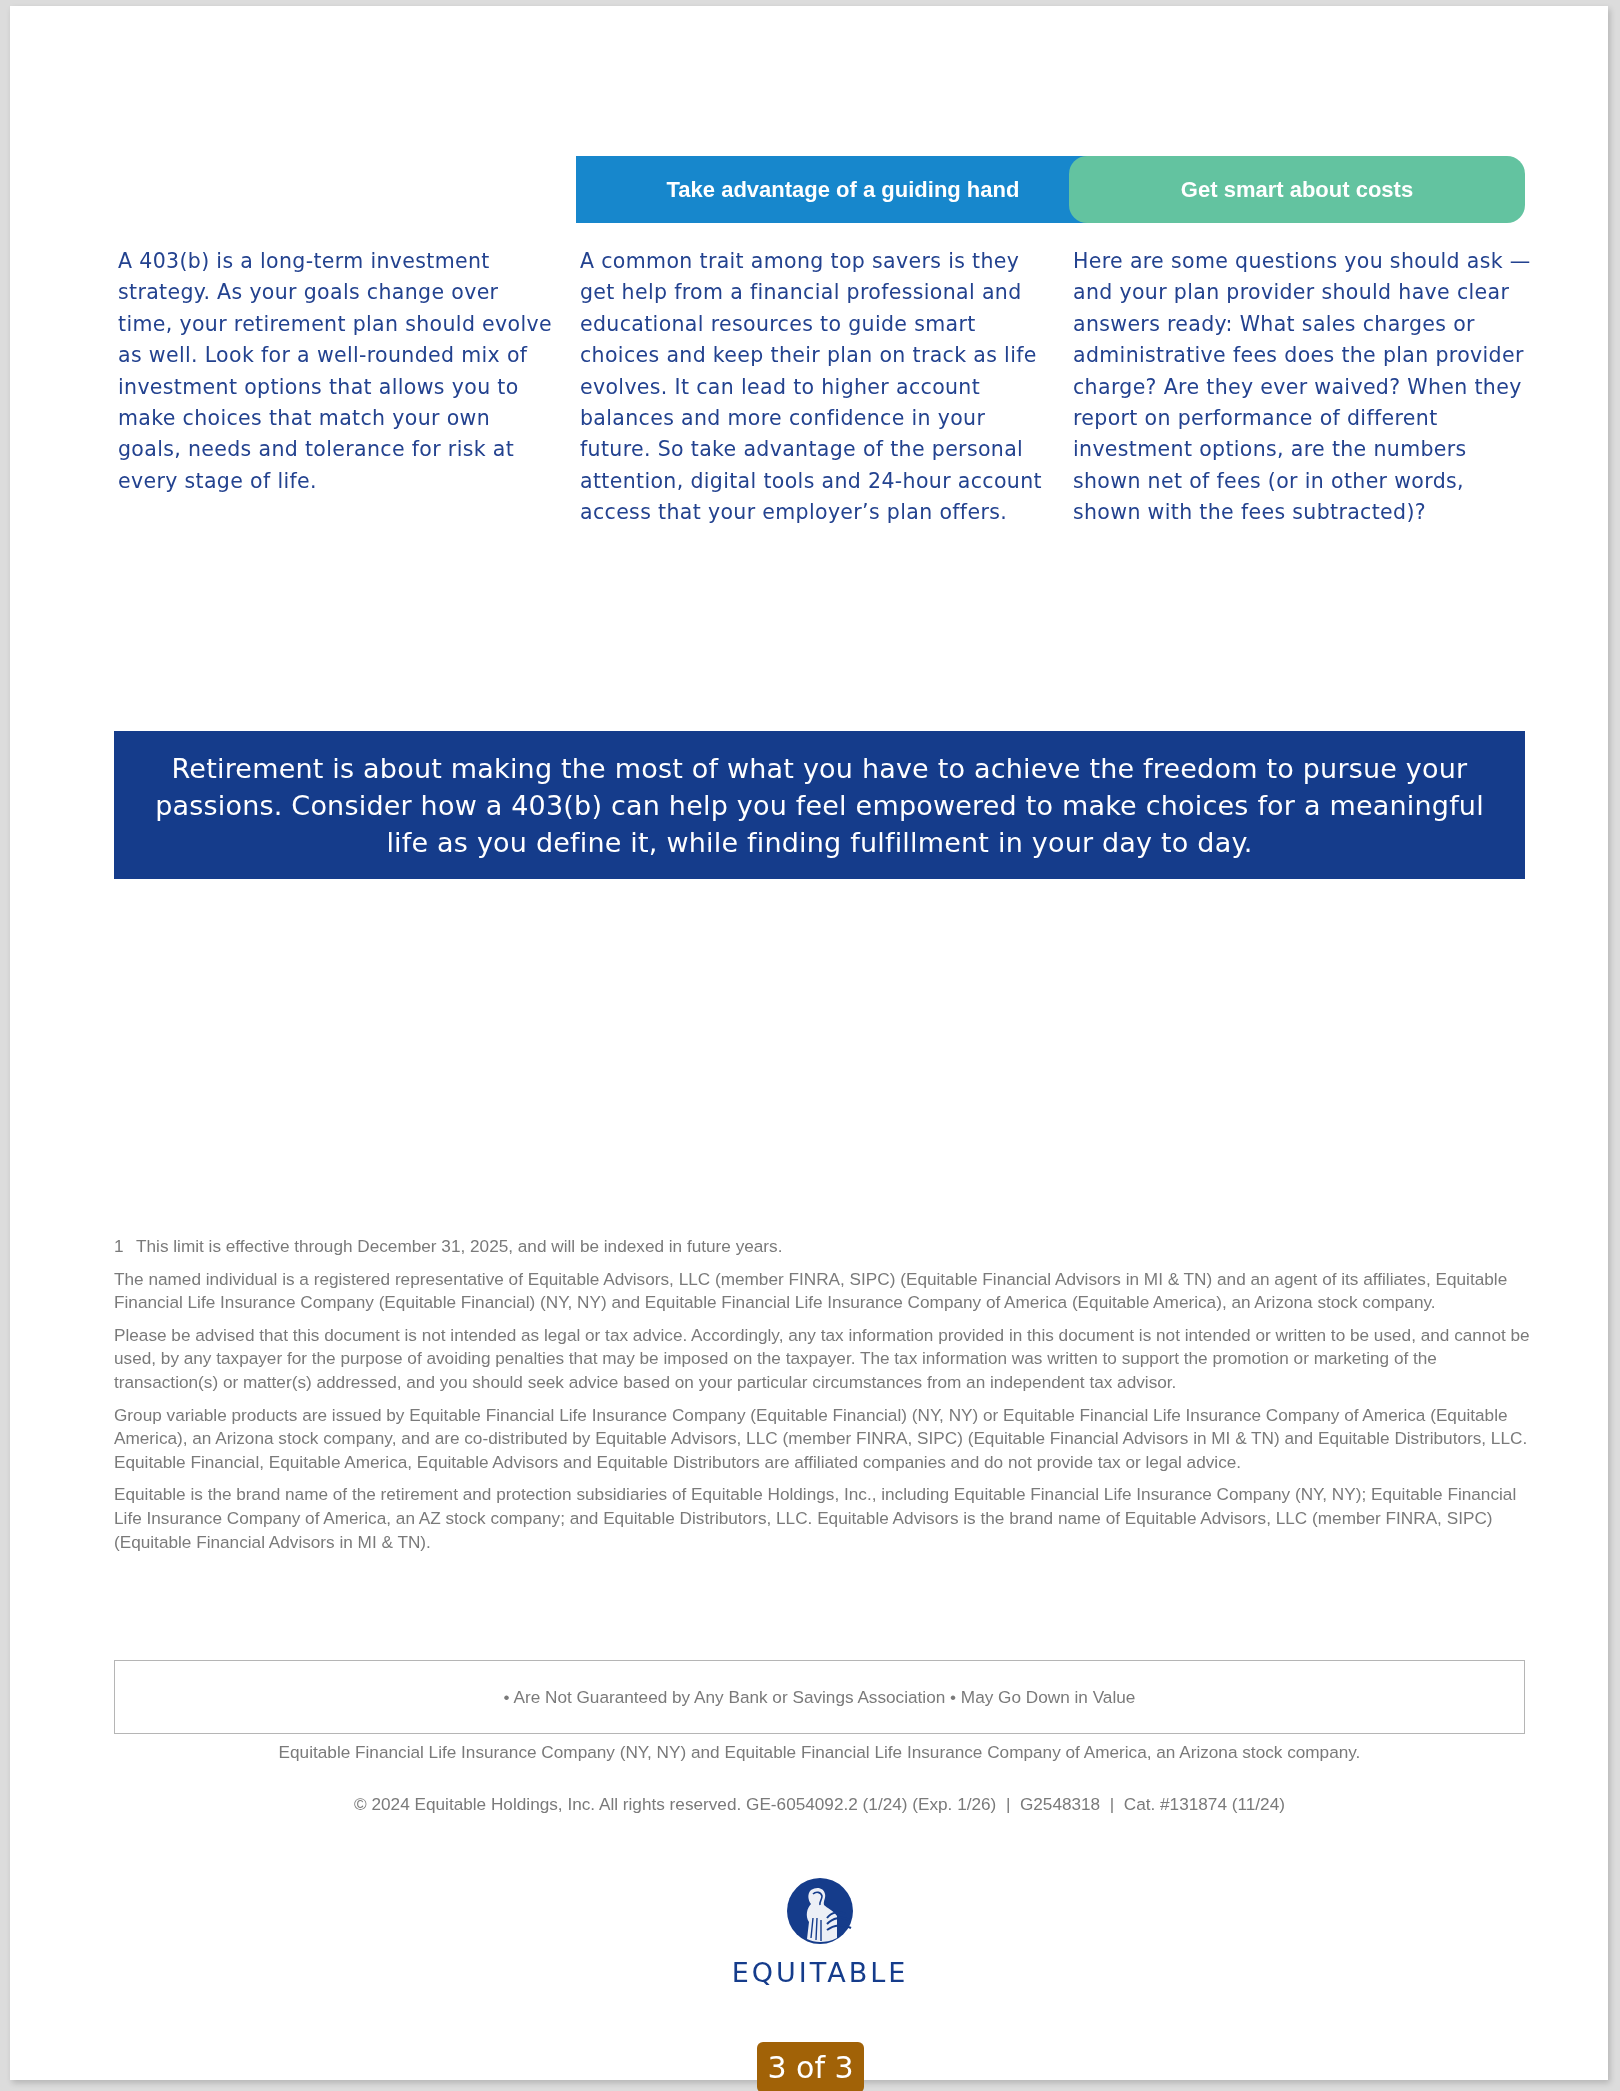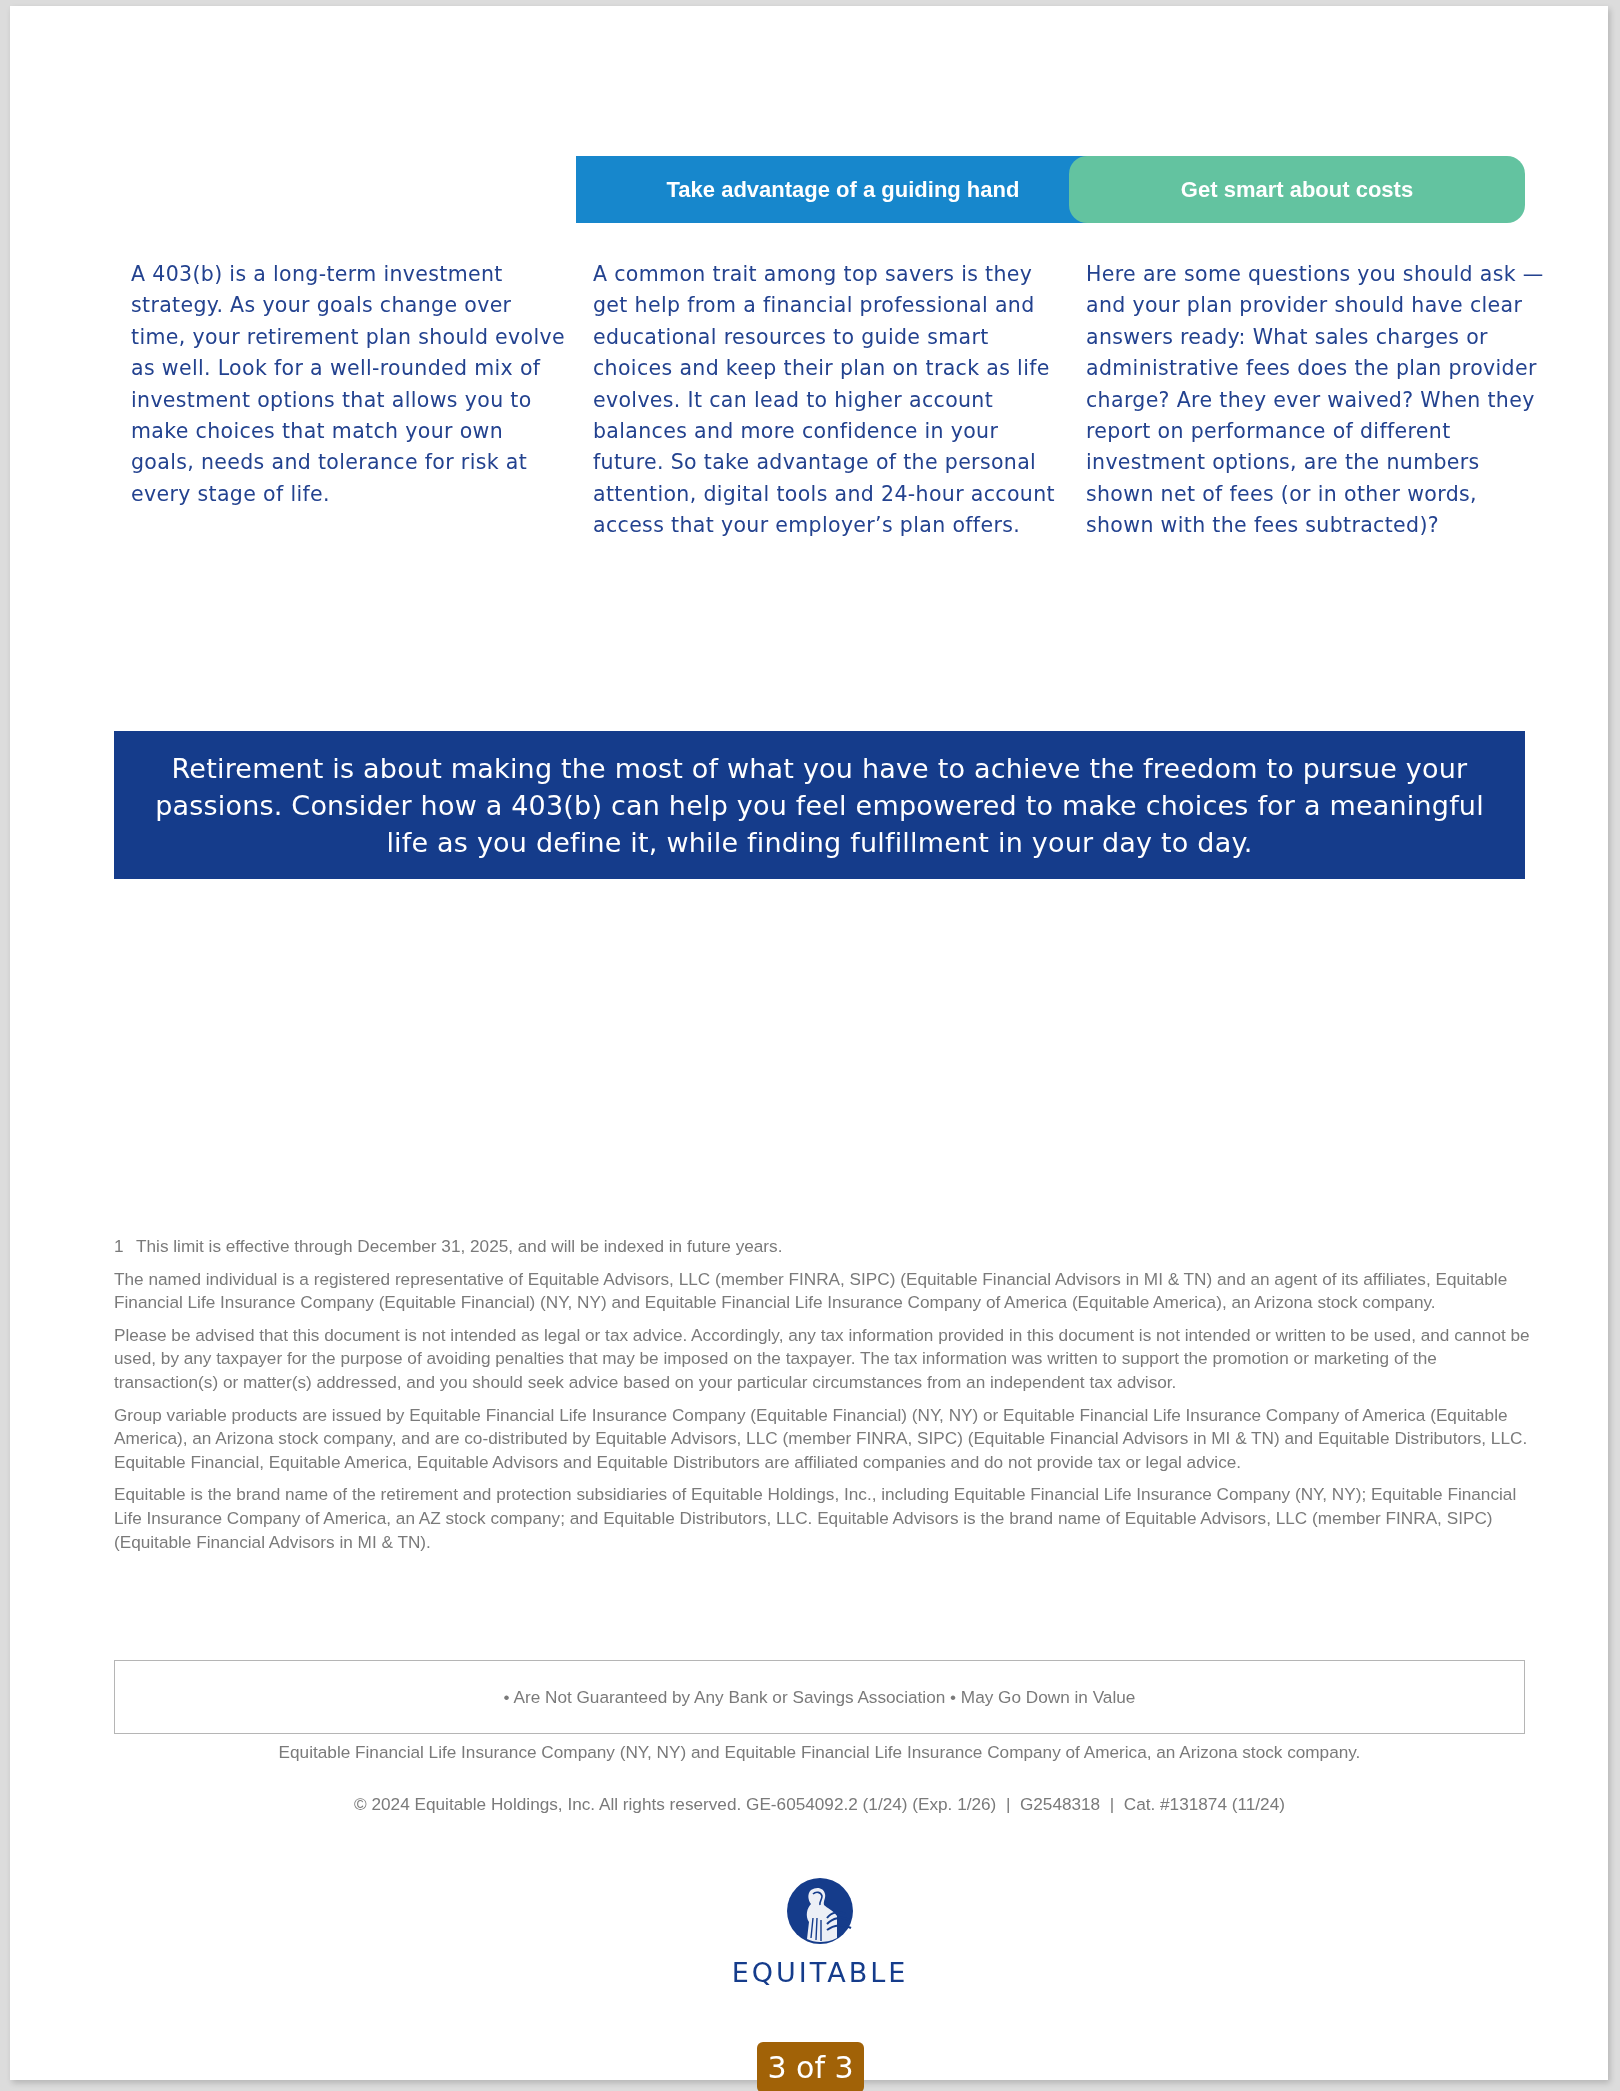--- a/index.html
+++ b/index.html
@@ -18,21 +18,21 @@
   }
   .col-head {
     position: absolute; top: 150px; height: 67px; display: flex; align-items: center; justify-content: center;
     color: #ffffff; font-family: "Liberation Sans", sans-serif; font-weight: bold; font-size: 22px;
     box-sizing: border-box; padding: 0 8px; white-space: nowrap;
   }
   .h1 { left: 104px; width: 440px; background: #153c8b; }
   .h2 { left: 566px; width: 534px; background: #1787cc; }
   .h3 { left: 1059px; width: 456px; background: #63c3a0; border-radius: 18px; }
   .col-body {
-    position: absolute; top: 236px; margin: 17px;
+    position: absolute; top: 236px; margin: 4px;
     font-family: "DejaVu Sans", sans-serif; font-size: 20.5px; line-height: 31.4px;
     color: #23428f; letter-spacing: 0.35px;
   }
   .b1 { left: 104px; width: 440px; }
   .b2 { left: 566px; width: 470px; }
   .b3 { left: 1059px; width: 460px; }
   .banner {
     position: absolute; left: 104px; top: 725px; width: 1411px; height: 148px; background: #153c8b;
     display: flex; align-items: center; justify-content: center; box-sizing: border-box; padding: 0 24px;
   }

